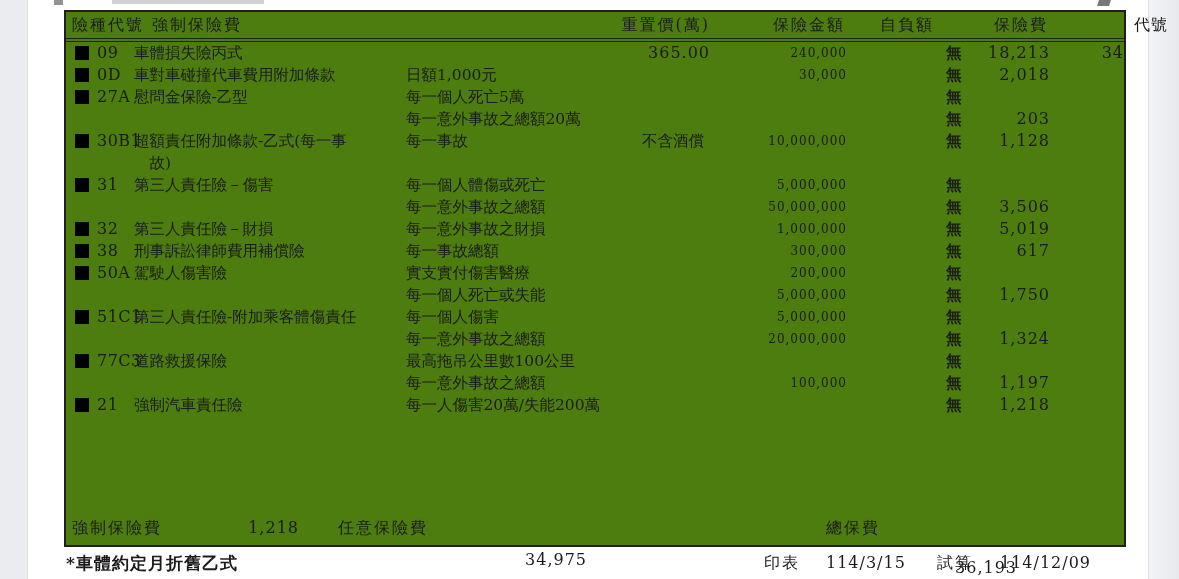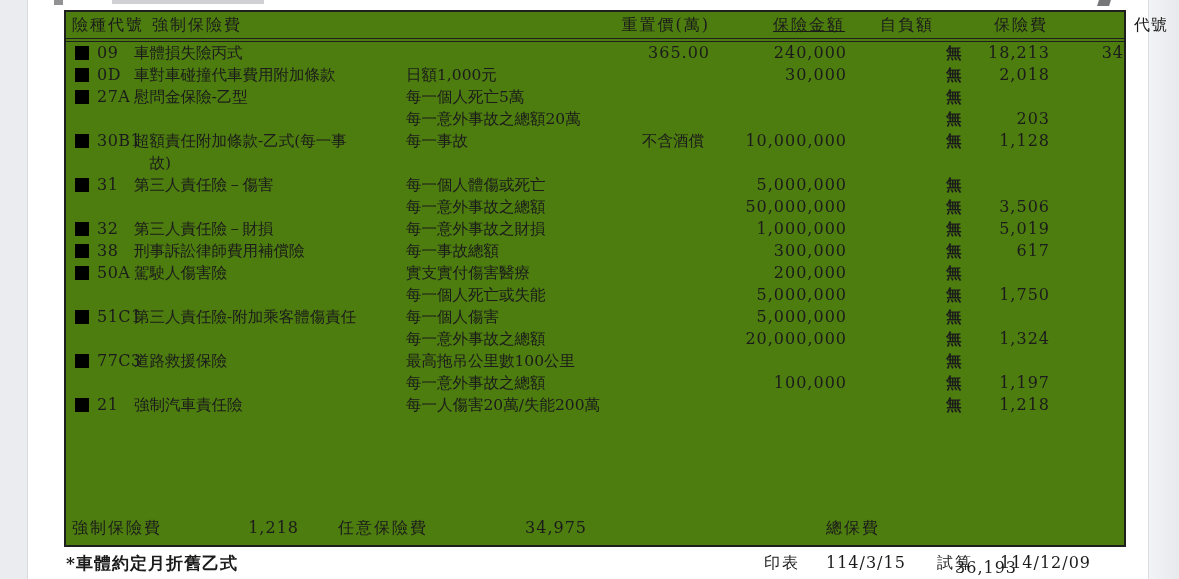--- a/index.html
+++ b/index.html
@@ -25,45 +25,45 @@
     border:2px solid #1f1f1f;background:#4d7c0f;box-sizing:border-box;
   }
   .thead{
     position:relative;height:26px;border-bottom:4px double #1f1f1f;
     font-size:16px;line-height:26px;
   }
   .hc{position:absolute;white-space:nowrap;letter-spacing:2px;}
   .h-code{left:6px;}
   .h-type{left:86px;}
   .h-replace{left:470px;width:174px;text-align:right;}
-  .h-amount{left:600px;width:179px;text-align:right;text-decoration:underline;}
+  .h-amount{left:600px;width:179px;text-align:right;}
   .h-ded{left:814px;}
   .h-premium{left:875px;width:107px;text-align:right;}
   .h-agent{left:1064px;width:38px;text-align:right;letter-spacing:1px;}
 
   .rows{position:relative;}
   .row{position:relative;height:22px;font-size:15.5px;line-height:22px;}
   .c{position:absolute;white-space:nowrap;}
   .marker{left:9px;top:4px;width:14px;height:14px;background:#000;}
   .code{left:31px;width:62px;font-size:16px;letter-spacing:.5px;}
   .name{left:68px;width:272px;}
   .desc{left:340px;width:236px;}
   .note{left:576px;width:120px;}
   .replace{left:470px;width:174px;text-align:right;font-size:16px;letter-spacing:1px;}
-  .amount{left:600px;width:181px;text-align:right;font-size:16px;letter-spacing:1px;}
+  .amount{left:600px;width:181px;text-align:right;font-size:12px;letter-spacing:1px;}
   .ded{left:880px;width:24px;font-weight:bold;}
   .premium{left:905px;width:79px;text-align:right;font-size:16px;letter-spacing:1px;}
   .agent{left:1020px;width:38px;text-align:right;font-size:16px;letter-spacing:1px;}
 
   .totals{position:absolute;left:0;right:0;bottom:6px;height:22px;font-size:16px;line-height:22px;}
   .t{position:absolute;white-space:nowrap;}
   .t-comp-l{left:6px;letter-spacing:2px;}
   .t-comp-v{left:100px;width:133px;text-align:right;letter-spacing:1px;}
   .t-vol-l{left:272px;letter-spacing:2px;}
-  .t-vol-v{left:390px;width:131px;text-align:right;letter-spacing:1px;}
+  .t-vol-v{left:390px;width:131px;text-align:right;letter-spacing:1px;margin-top:32px;}
   .t-total-l{left:760px;letter-spacing:2px;}
   .t-total-v{left:850px;width:101px;text-align:right;letter-spacing:1px;margin-top:40px;}
 
   .pagefoot{position:absolute;left:0;right:0;top:551px;height:24px;font-size:16px;line-height:24px;}
   .f{position:absolute;white-space:nowrap;}
   .f-note{left:66px;font-weight:bold;font-size:17px;letter-spacing:1px;}
   .f-print-l{left:764px;letter-spacing:2px;}
   .f-print-d{left:826px;letter-spacing:1px;}
   .f-trial-l{left:937px;letter-spacing:2px;}
   .f-trial-d{left:1000px;letter-spacing:1px;}

